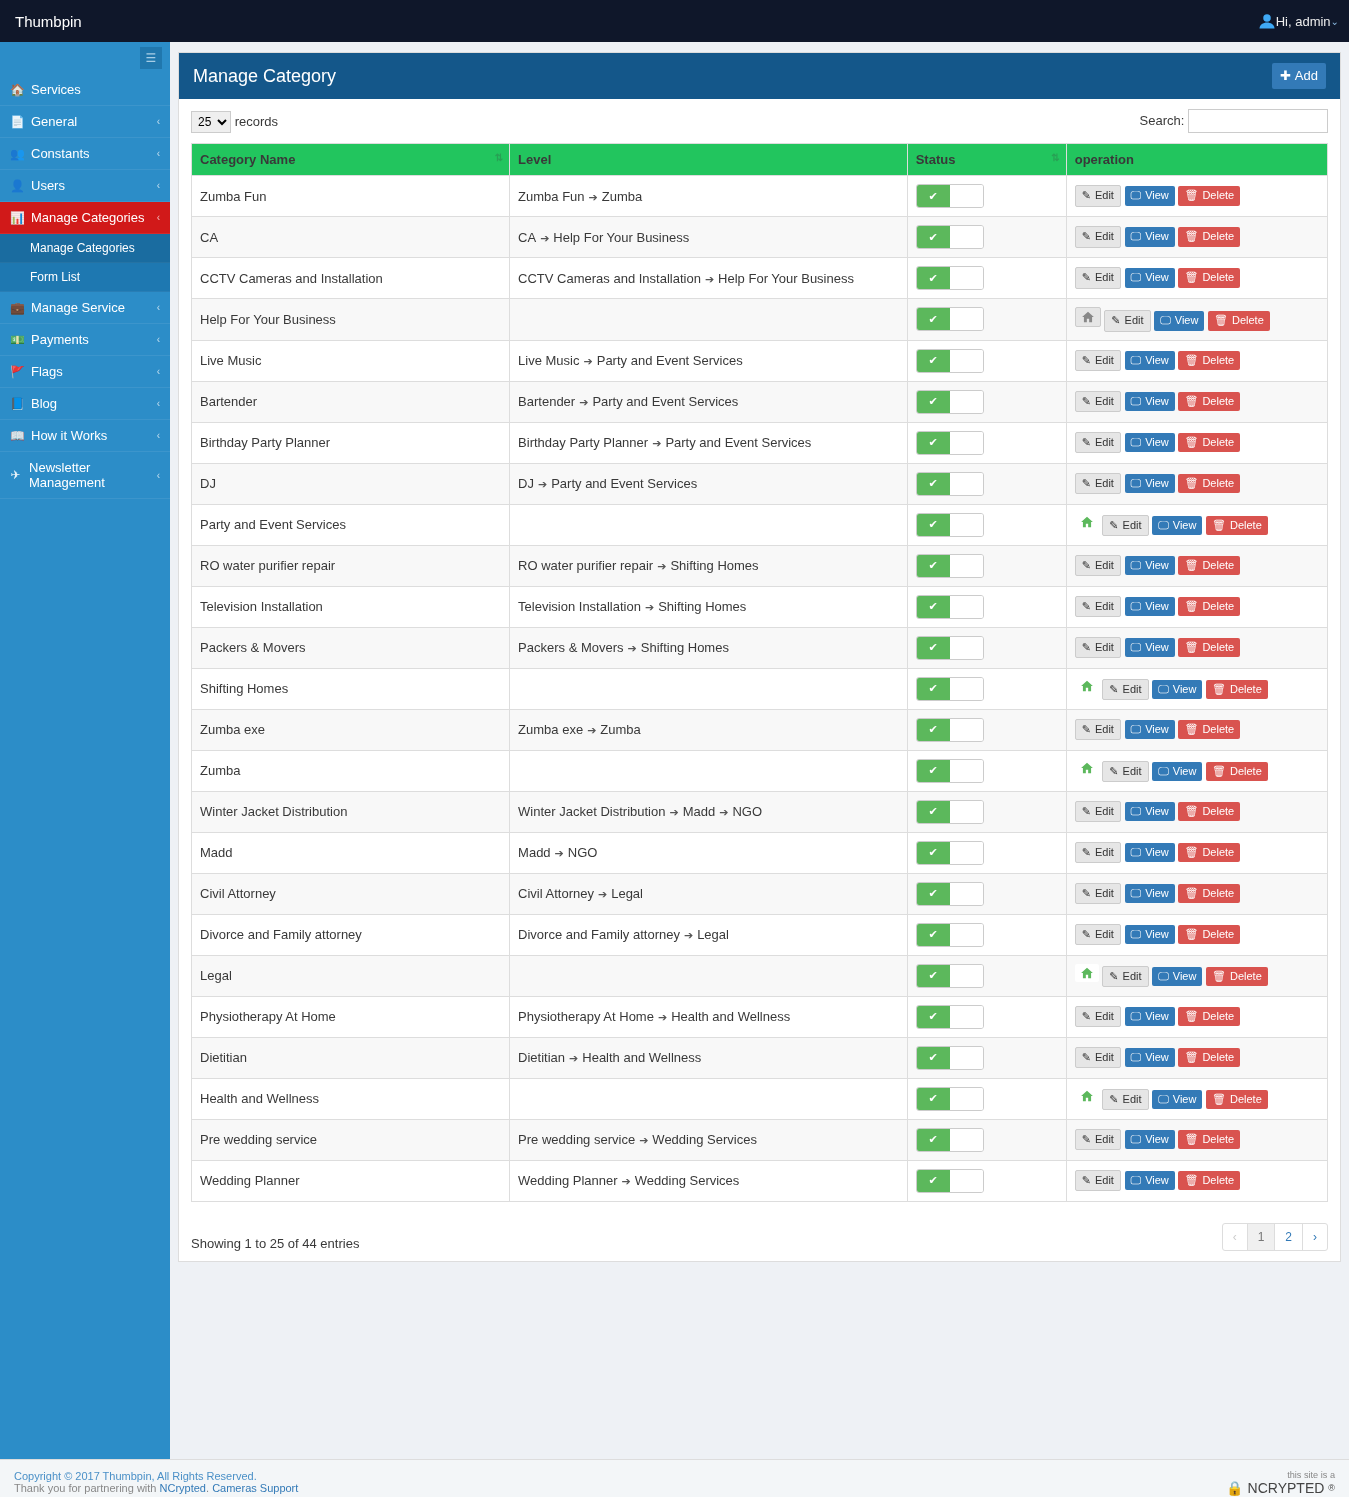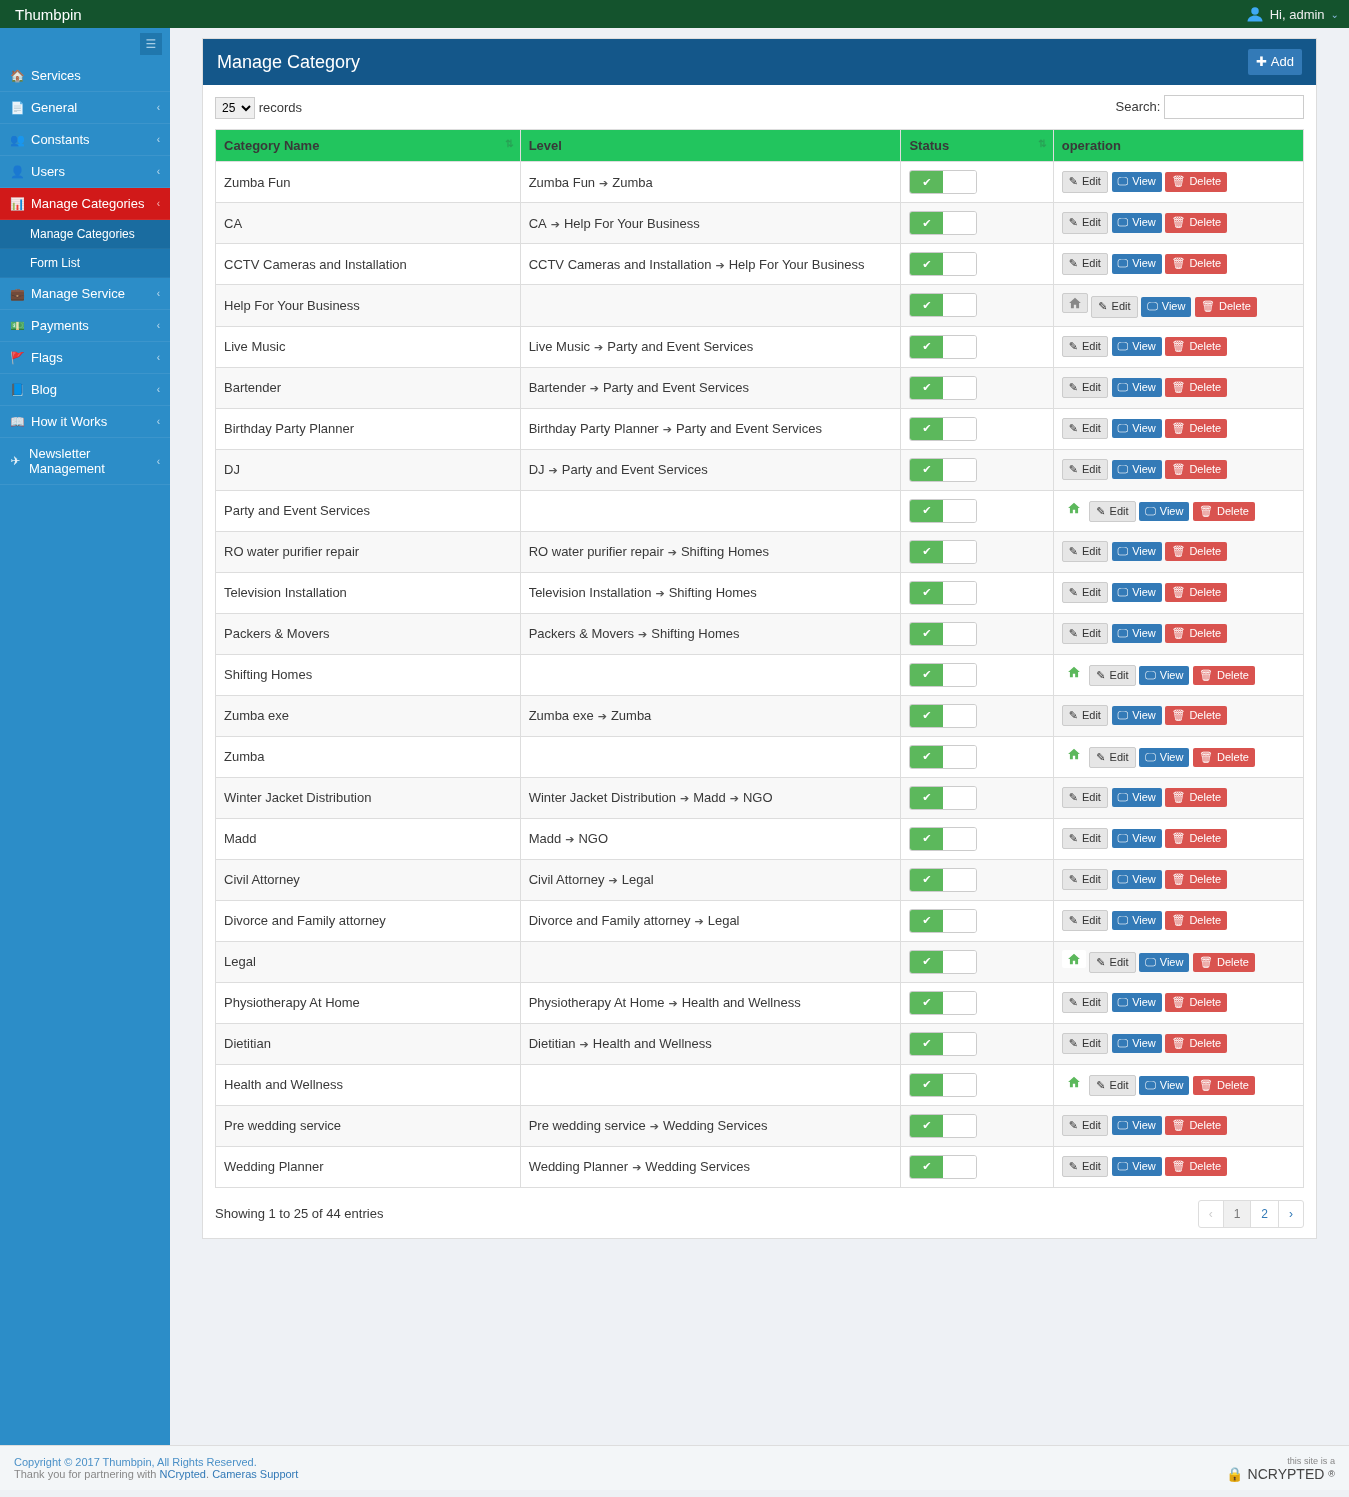--- a/index.html
+++ b/index.html
@@ -1,43 +1,43 @@
 <!DOCTYPE html>
 <html><head>
 <meta charset="utf-8">
 <style>
 *{margin:0;padding:0;box-sizing:border-box;font-family:"Helvetica Neue",Helvetica,Arial,sans-serif}
 body{background:#eef1f5;font-size:13px;color:#393939}
 a{text-decoration:none}
 
 
-.topbar{height:28px;background:#14532d;color:#fff;display:flex;align-items:center;justify-content:space-between;padding:0 10px 0 15px}
+.topbar{height:42px;background:#0f172a;color:#fff;display:flex;align-items:center;justify-content:space-between;padding:0 10px 0 15px}
 .brand{font-size:15px;color:#fff}
-.user-area{display:flex;align-items:center;gap:6px;font-size:13px;color:#eee;cursor:pointer}
+.user-area{display:flex;align-items:center;font-size:13px;color:#eee;cursor:pointer}
 .user-icon-svg{width:18px;height:18px}
 .chev-down{font-size:10px;color:#8ab9e0}
 
 
 .wrap{display:flex;min-height:calc(100vh - 34px - 46px)}
 .sidebar{width:170px;background:#2c8dc8;color:#fff;flex-shrink:0}
 .sidebar-toggle{display:flex;justify-content:flex-end;padding:5px 8px}
 .sidebar-toggle button{background:#2077ad;border:none;color:#a6cde6;width:22px;height:22px;font-size:12px;cursor:pointer}
 .nav{list-style:none}
 .nav li{position:relative}
 .nav>li>a{display:flex;align-items:center;gap:8px;padding:8px 10px;color:#fff;font-size:13px;border-bottom:1px solid rgba(255,255,255,0.08);cursor:pointer}
 .nav>li>a .caret{margin-left:auto;font-size:10px;opacity:.7}
 .nav>li.active>a{background:#d11919}
 .nav>li.active>a .caret{transform:rotate(0)}
 .submenu{list-style:none;background:#1e78b1}
 .submenu li a{display:block;padding:7px 10px 7px 30px;color:#fff;font-size:12px;cursor:pointer;border-bottom:1px solid rgba(255,255,255,0.05)}
 .submenu li.selected a{background:#1a6ca0}
 .nav-icon{width:13px;text-align:center;font-size:12px;opacity:.9}
 
 
-.main{flex:1;padding:10px 32px}
+.main{flex:1;padding:10px 8px}
 .panel{background:#fff;border:1px solid #ddd;margin-bottom:10px}
 .panel-head{background:#14578a;color:#fff;padding:10px 14px;display:flex;align-items:center;justify-content:space-between}
 .panel-title{font-size:18px;font-weight:400}
 .btn{display:inline-flex;align-items:center;gap:4px;padding:4px 8px;font-size:12px;border:none;cursor:pointer;border-radius:2px;line-height:1.4}
 .btn-add{background:#337ab7;color:#fff;font-size:13px}
 
 .panel-body{padding:10px 12px}
 .table-top{display:flex;justify-content:space-between;align-items:flex-end;margin-bottom:10px;font-size:13px}
 .table-top select{border:1px solid #ccc;padding:2px;font-size:12px}
 .table-top input{border:1px solid #ccc;padding:4px;width:140px;font-size:12px}
@@ -57,21 +57,21 @@
 
 .op-cell{white-space:nowrap}
 .btn-sm{padding:2px 6px;font-size:11px;border-radius:2px}
 .btn-edit{background:#e6e6e6;color:#333;border:1px solid #ccc}
 .btn-view{background:#337ab7;color:#fff}
 .btn-del{background:#d9534f;color:#fff}
 .btn-home{background:#e6e6e6;border:1px solid #ccc;padding:2px 5px}
 .btn-home.green{background:#fff;border:none}
 .home-ic{width:14px;height:14px}
 
-.table-foot{display:flex;justify-content:space-between;align-items:center;margin-top:12px;font-size:13px}
+.table-foot{display:flex;justify-content:space-between;align-items:flex-end;margin-top:21px;font-size:13px}
 .pager{display:flex;border:1px solid #ddd;border-radius:3px;overflow:hidden}
 .pager a{padding:6px 10px;border-right:1px solid #ddd;color:#337ab7;font-size:12px;cursor:pointer}
 .pager a:last-child{border-right:none}
 .pager a.current{background:#f0f0f0;color:#777}
 .pager a.disabled{color:#ccc;cursor:default}
 
 
 .footer{background:#f3f6f8;border-top:1px solid #ddd;padding:8px 14px;display:flex;justify-content:space-between;align-items:center;font-size:11px;color:#888}
 .footer a{color:#337ab7}
 .ncr{display:flex;align-items:center;gap:4px;font-family:Georgia,serif;font-size:14px;color:#444}

